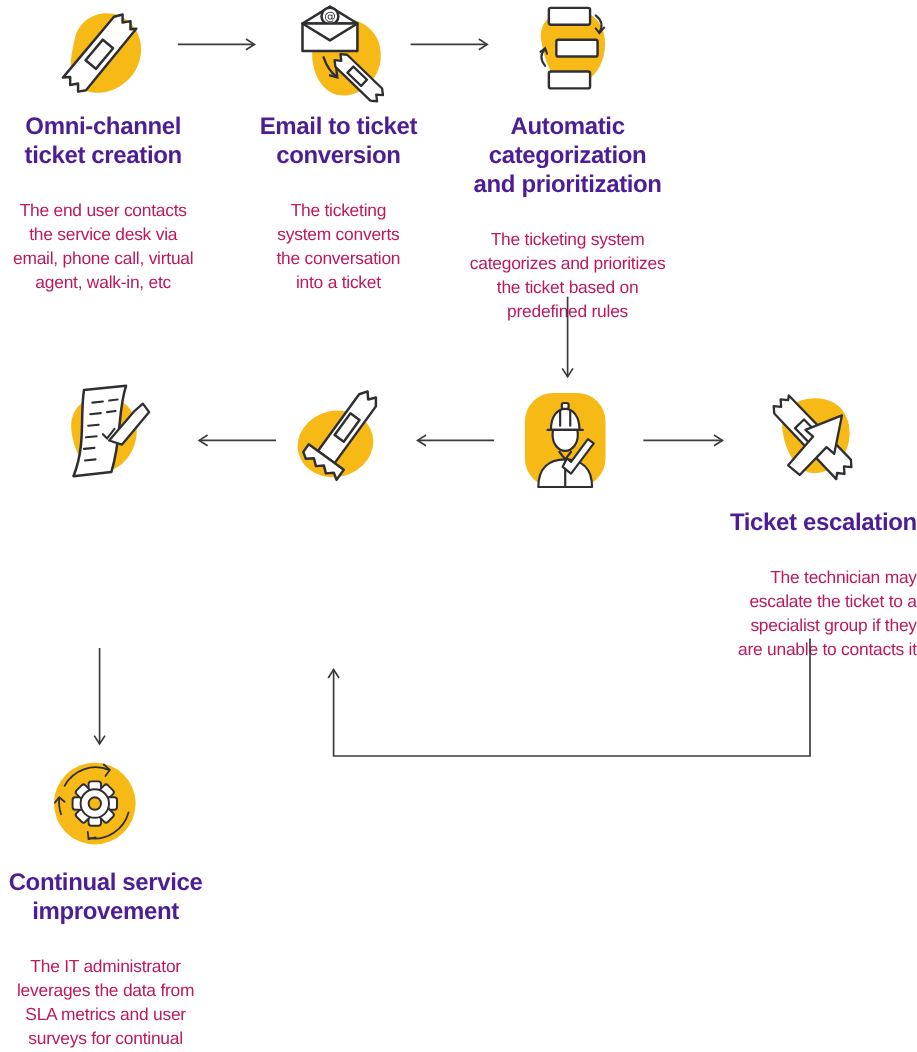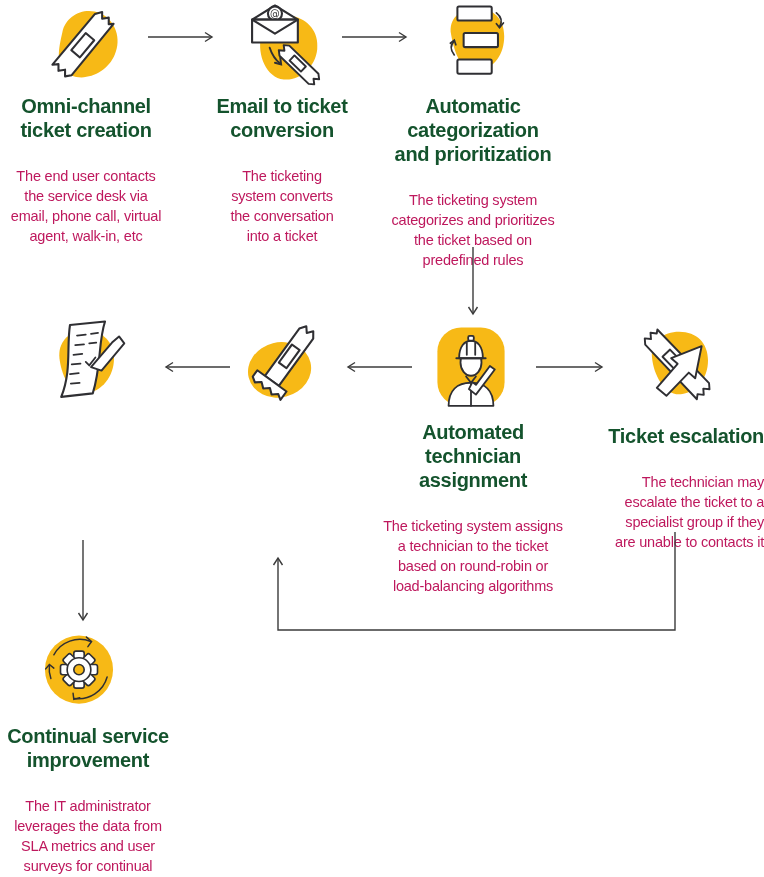--- a/index.html
+++ b/index.html
@@ -1,20 +1,20 @@
 <!DOCTYPE html>
 <html><head>
 <meta charset="utf-8">
 <style>
   * { margin:0; padding:0; box-sizing:border-box; }
   html,body { background:#ffffff; font-family:"Liberation Sans", sans-serif; }
   .canvas { position:relative; width:764px; height:877px; background:#fff; overflow:hidden; }
   .step-text { position:absolute; text-align:center; }
   .step-title {
-    font-weight:700; font-size:20px; line-height:24px; color:#14532d;
+    font-weight:700; font-size:20px; line-height:24px; color:#4c1d95;
     letter-spacing:-0.3px; white-space:pre;
   }
   .step-desc {
     font-size:14.5px; line-height:20px; color:#be185d; margin-top:24px;
     letter-spacing:-0.2px; white-space:pre;
   }
   .icon { position:absolute; }
   .connector { position:absolute; }
   svg { display:block; }
 </style>
@@ -173,29 +173,20 @@
   <div class="step-text" style="left:381px; top:94px; width:184px;">
     <div class="step-title">Automatic
 categorization
 and prioritization</div>
     <div class="step-desc">The ticketing system
 categorizes and prioritizes
 the ticket based on
 predefined rules</div>
   </div>
 
-  <div class="step-text" style="left:379px; top:420px; width:188px;">
-    <div class="step-title">Automated
-technician
-assignment</div>
-    <div class="step-desc">The ticketing system assigns
-a technician to the ticket
-based on round-robin or
-load-balancing algorithms</div>
-  </div>
 
   <div class="step-text" style="left:586px; top:424px; width:178px;text-align:right;">
     <div class="step-title">Ticket escalation</div>
     <div class="step-desc">The technician may
 escalate the ticket to a
 specialist group if they
 are unable to contacts it</div>
   </div>
 
 

